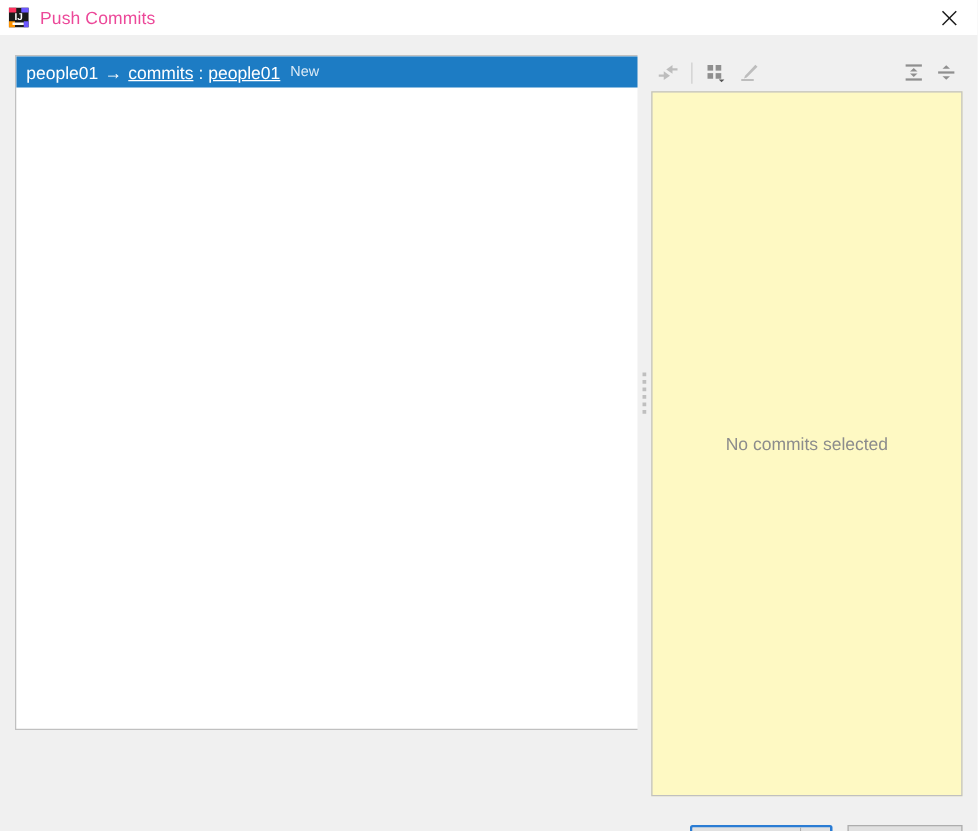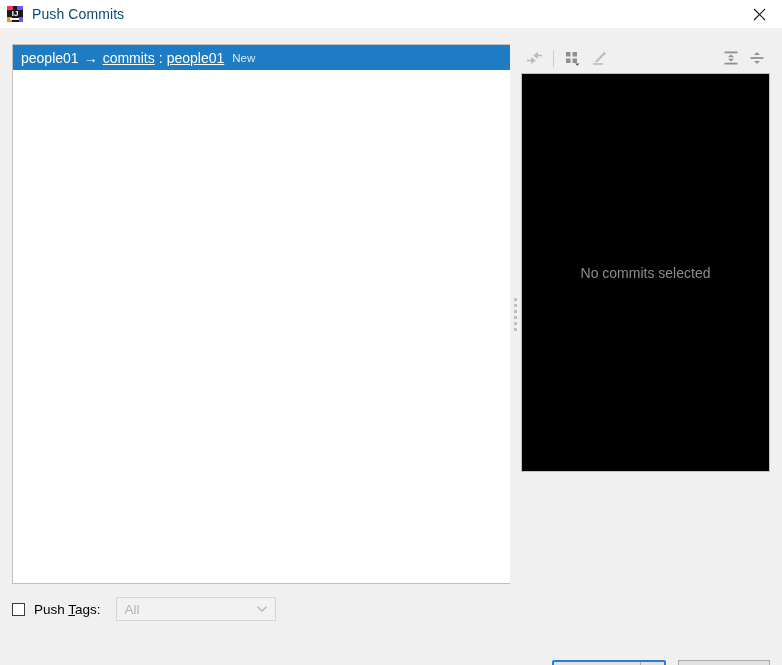--- a/index.html
+++ b/index.html
@@ -28,21 +28,21 @@
   }
   .app-icon {
     width: 16px; height: 16px;
     margin-left: 7px;
     position: relative;
     flex: none;
   }
   .title-text {
     margin-left: 9px;
     font-size: 14px;
-    color: #0c4a6e;
+    color: #ec4899;
     letter-spacing: 0.1px;
   }
   .close-btn {
     position: absolute;
     right: 0; top: 0;
     width: 46px; height: 28px;
     display: flex;
     align-items: center;
     justify-content: center;
     cursor: default;
@@ -146,22 +146,22 @@
     background: #cdcdcd;
     margin: 0 6px;
     flex: none;
   }
   .tb-spacer { flex: 1 1 auto; }
   .tb-btn svg { display: block; }
 
   .detail-body {
     position: absolute;
     left: 0; top: 29px;
-    width: 249px; height: 399px;
-    background: #000000;
+    width: 249px; height: 564px;
+    background: #fef9c3;
     border: 1px solid #c0c0c0;
     box-sizing: border-box;
     display: flex;
     align-items: center;
     justify-content: center;
   }
   .empty-text {
     color: #8c8c8c;
     font-size: 14px;
   }
@@ -365,32 +365,20 @@
         </svg>
       </div>
 
     </div>
 
     <div class="detail-body">
       <span class="empty-text">No commits selected</span>
     </div>
   </div>
 
-  <div class="tags-row">
-    <div class="cb-box"></div>
-    <div class="tags-label"><span>Push </span><span class="mnemonic">T</span><span>ags:</span></div>
-    <div class="tags-combo">
-      <span class="combo-value">All</span>
-      <span class="combo-arrow">
-        <svg width="12" height="8" viewBox="0 0 12 8">
-          <polyline points="1.5,1.8 6,6 10.5,1.8" fill="none" stroke="#b8b8b8" stroke-width="1.5"></polyline>
-        </svg>
-      </span>
-    </div>
-  </div>
 
   <div class="btn-bar">
     <div class="split-btn">
       <div class="split-main">Push</div>
       <div class="split-drop">
         
       </div>
     </div>
     <div class="plain-btn">Cancel</div>
   </div>

